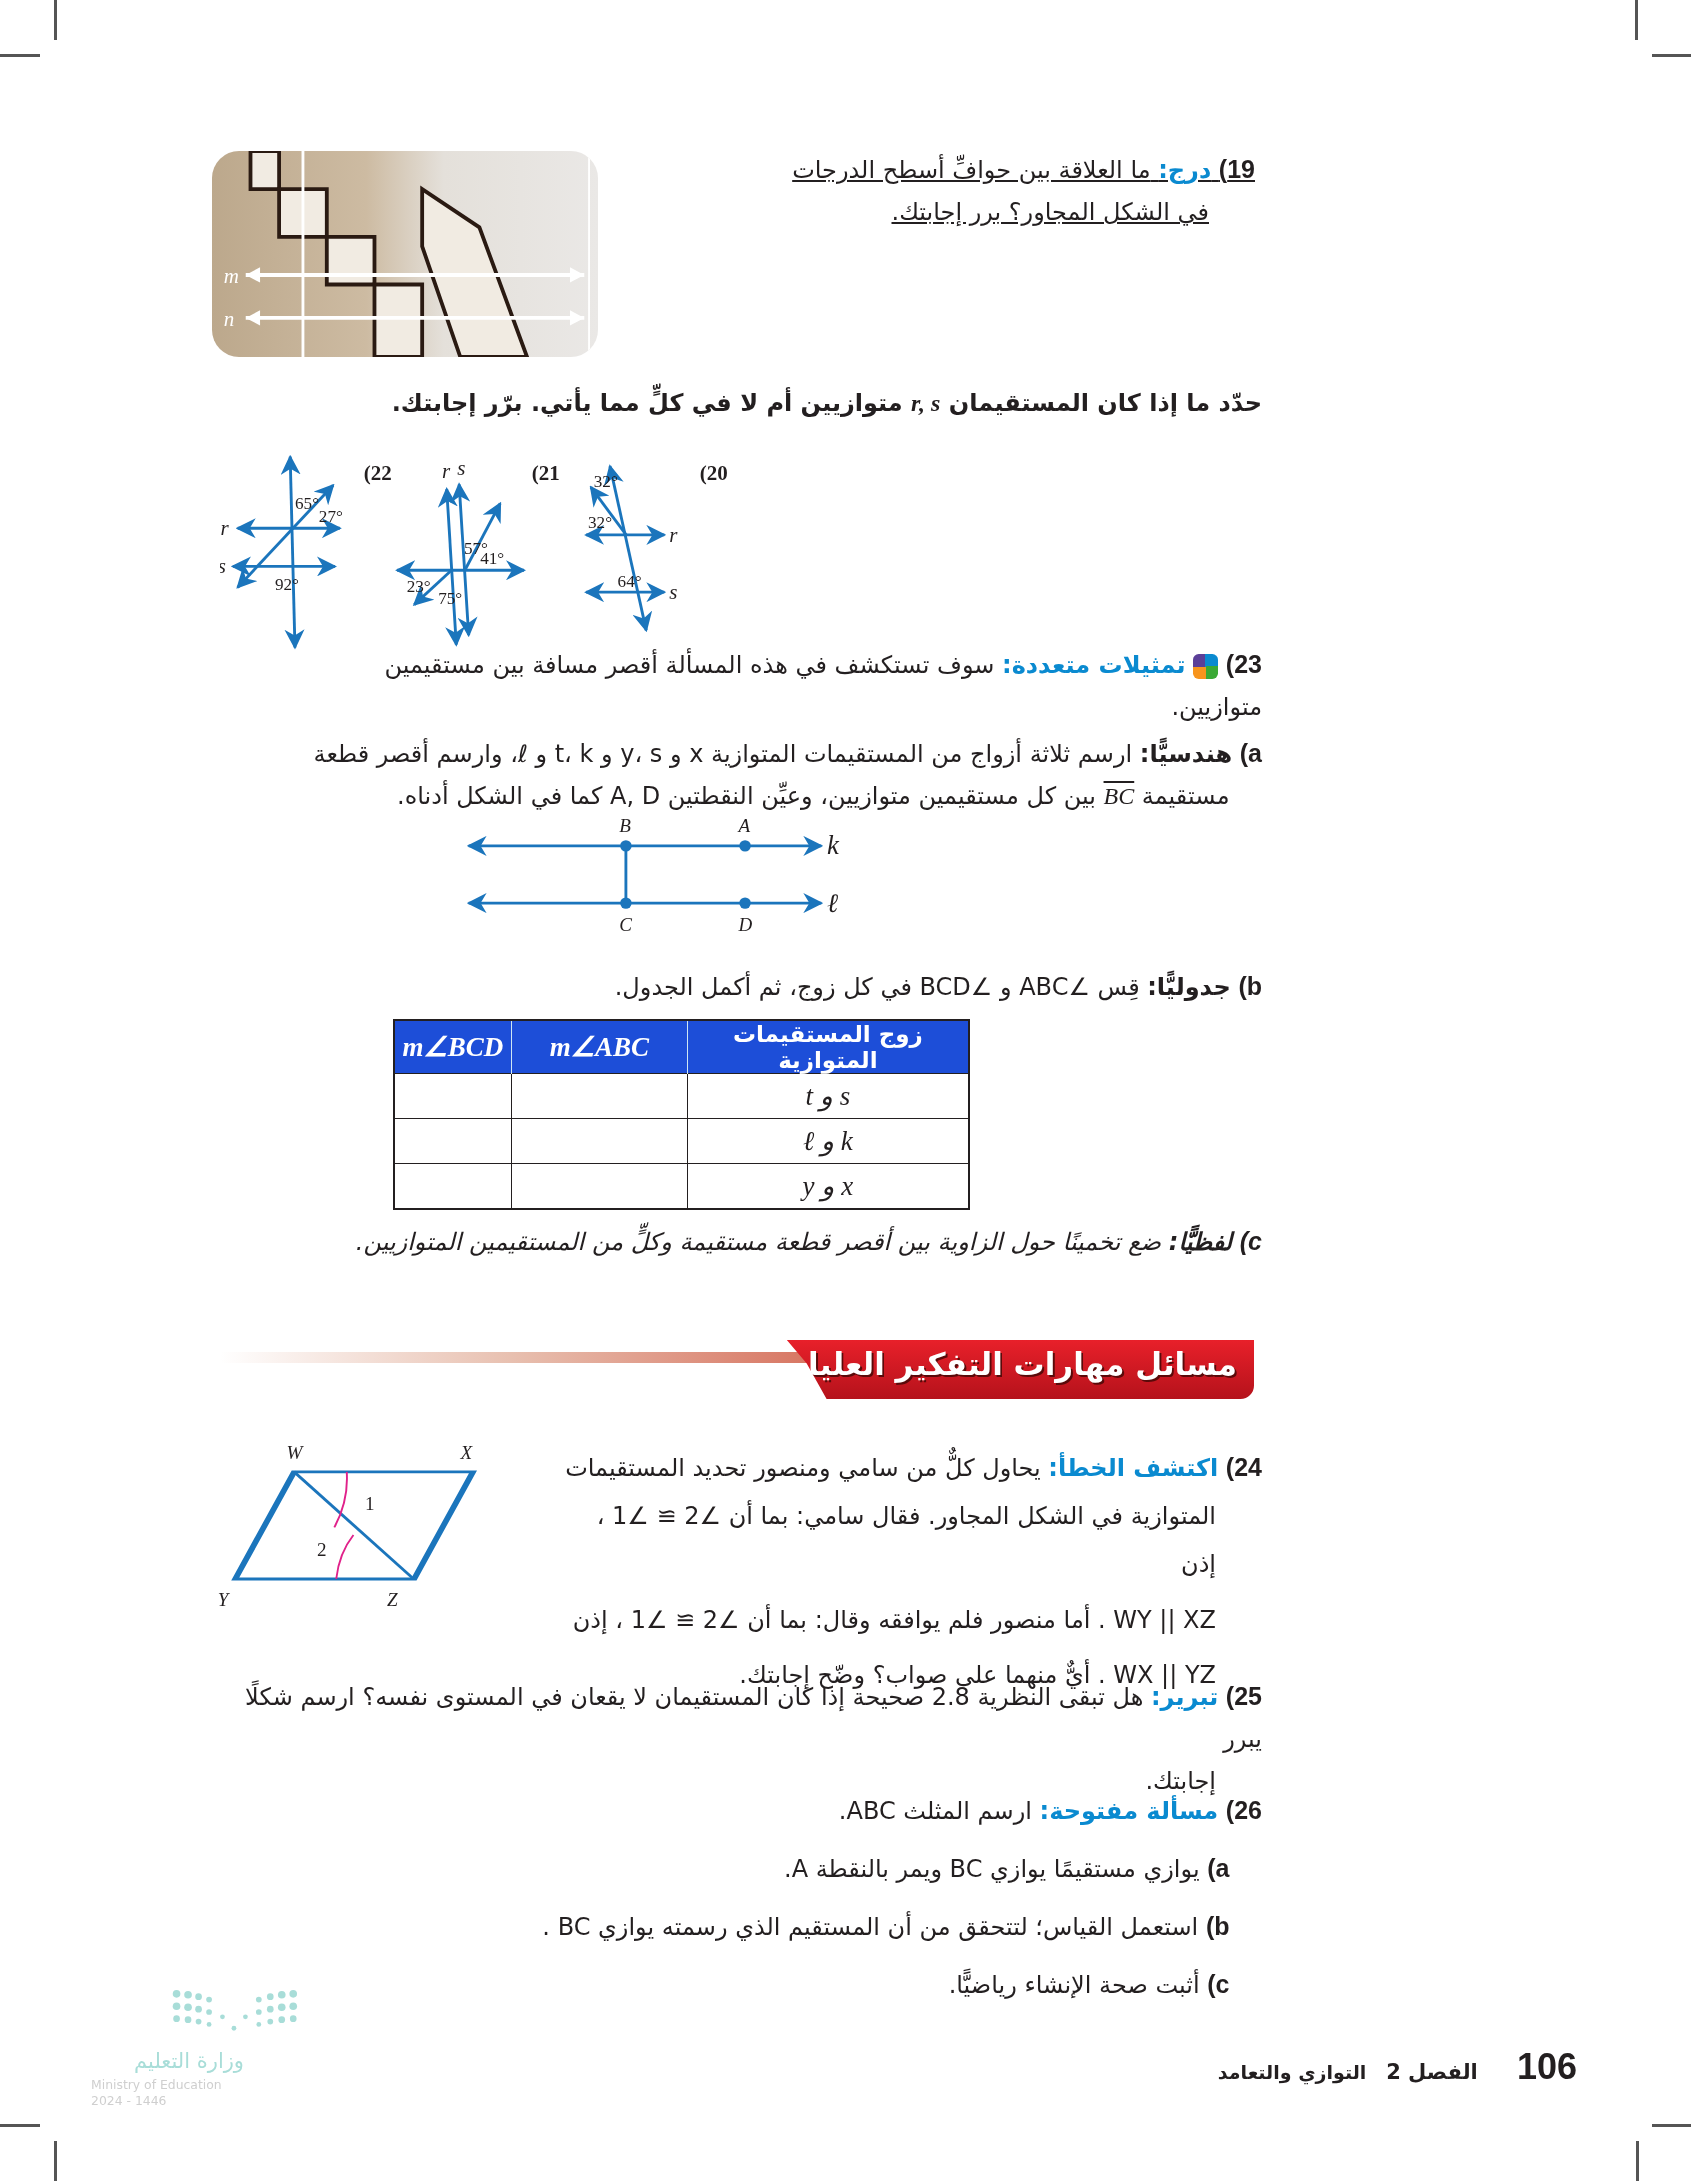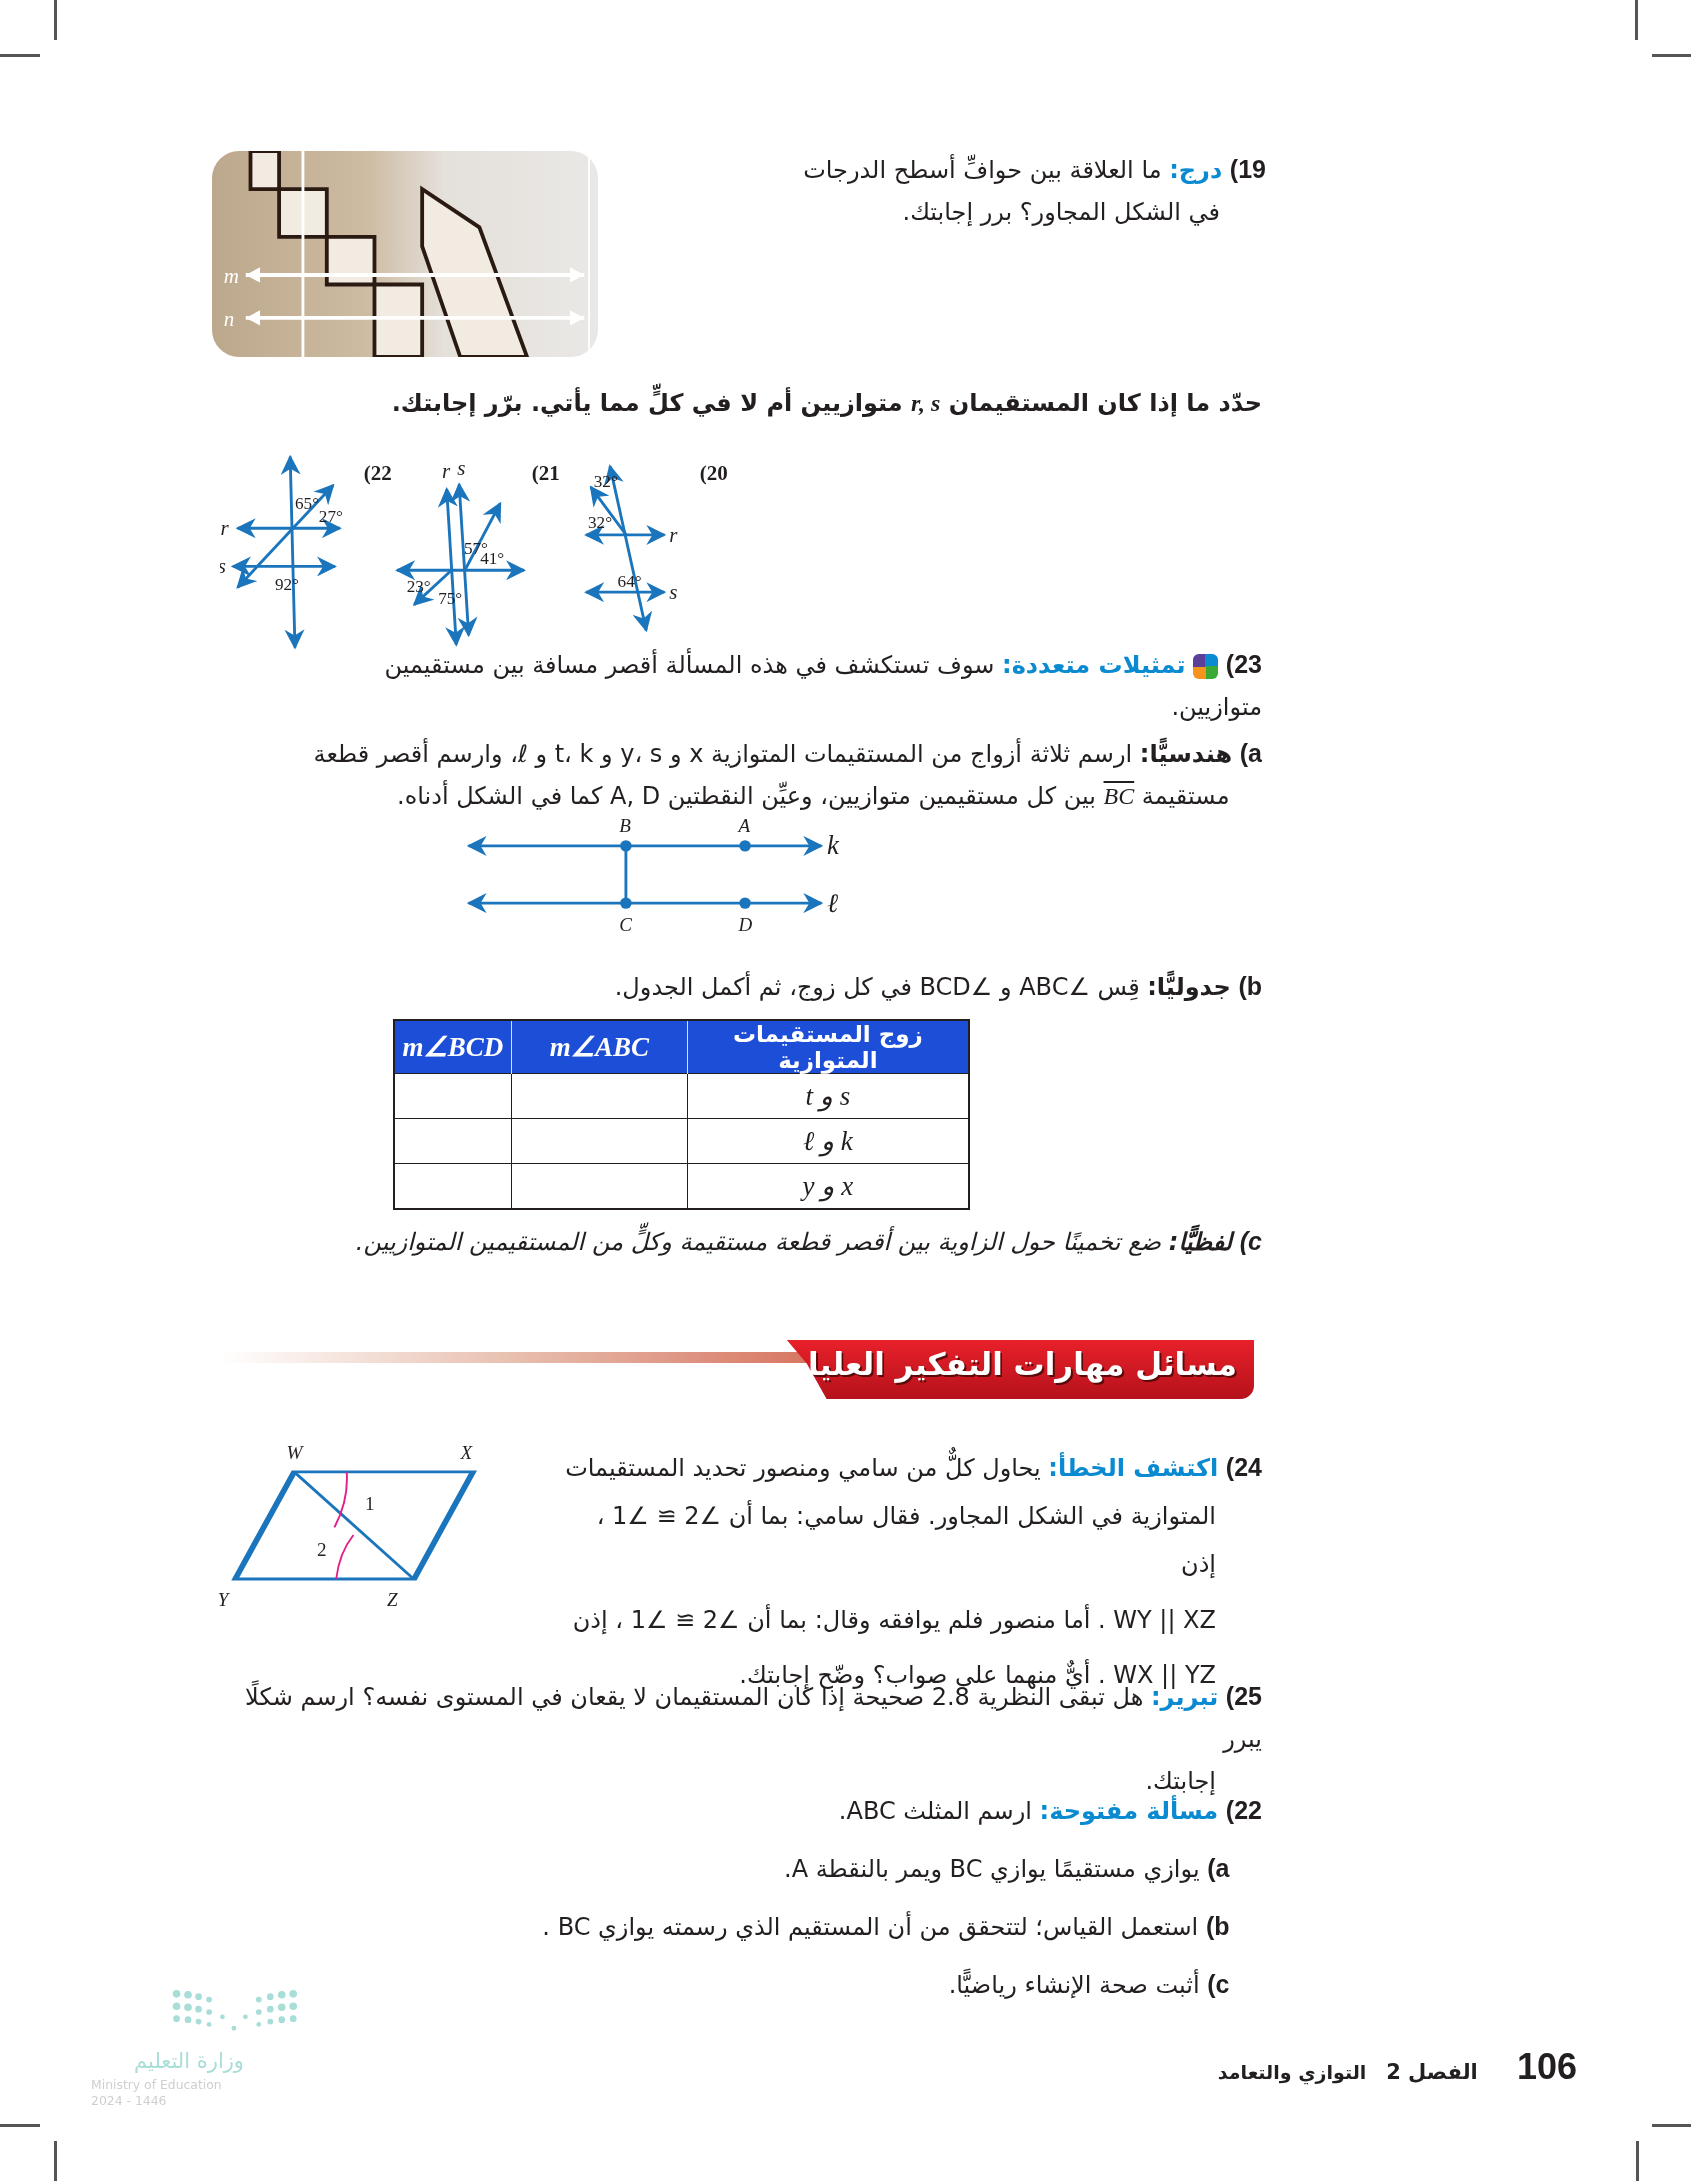--- a/index.html
+++ b/index.html
@@ -56,21 +56,21 @@
     <line x1="35" y1="175" x2="390" y2="175" stroke="#fff" stroke-width="4"></line>
     <polygon points="35,130 50,122 50,138" fill="#fff"></polygon>
       <polygon points="390,130 375,122 375,138" fill="#fff"></polygon>
     <polygon points="35,175 50,167 50,183" fill="#fff"></polygon>
       <polygon points="390,175 375,167 375,183" fill="#fff"></polygon>
     <line x1="395" y1="0" x2="395" y2="216" stroke="#fff" stroke-width="2"></line>
     <text x="12" y="138" fill="#fff" font-size="22" font-style="italic">m</text>
     <text x="12" y="183" fill="#fff" font-size="22" font-style="italic">n</text>
   </svg>
 </div>
-<div class="abs rtl txt" style="right:426px;top:148px;width:593px;">
+<div class="abs rtl txt" style="right:437px;top:148px;width:593px;text-decoration:underline;">
   <div><span class="num">19)</span>
   <span class="kw">درج:</span>
   <span>ما العلاقة بين حوافِّ أسطح الدرجات</span></div>
   <div style="padding-right:46px">في الشكل المجاور؟ برر إجابتك.</div>
 </div>
 
 <div class="abs rtl txt" style="right:430px;top:382px;width:956px;font-weight:bold;">
   <span>حدّد ما إذا كان المستقيمان</span>
   <span class="math">r, s</span>
   <span>متوازيين أم لا في كلٍّ مما يأتي. برّر إجابتك.</span>
@@ -245,21 +245,21 @@
   <div>
     <span class="num">25)</span>
     <span class="kw">تبرير:</span>
     <span>هل تبقى النظرية 2.8 صحيحة إذا كان المستقيمان لا يقعان في المستوى نفسه؟ ارسم شكلًا يبرر</span>
   </div>
   <div style="padding-right:46px">إجابتك.</div>
 </div>
 
 <div class="abs rtl txt" style="right:430px;top:1782px;width:860px;line-height:57px;">
   <div>
-    <span class="num">22)</span>
+    <span class="num">26)</span>
     <span class="kw">مسألة مفتوحة:</span>
     <span>ارسم المثلث ABC.</span>
   </div>
   <div style="padding-right:32.5px">
     <span class="num">a)</span>
     <span>يوازي مستقيمًا يوازي BC ويمر بالنقطة A.</span>
   </div>
   <div style="padding-right:32.5px">
     <span class="num">b)</span>
     <span>استعمل القياس؛ لتتحقق من أن المستقيم الذي رسمته يوازي BC .</span>

